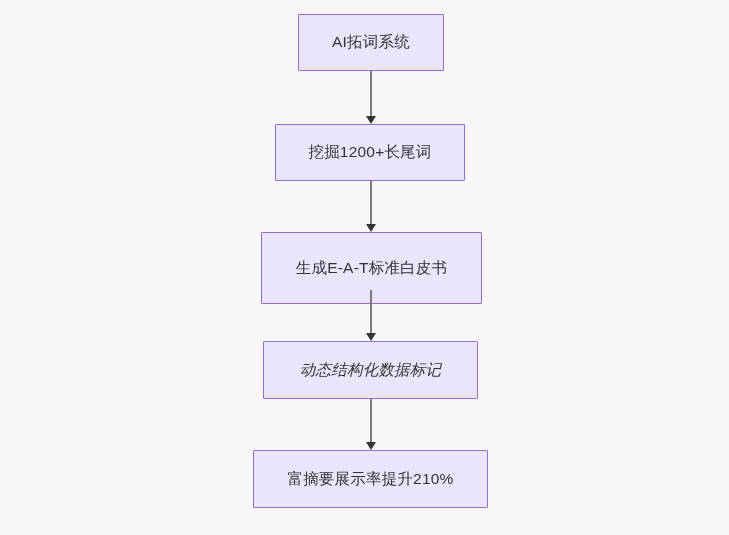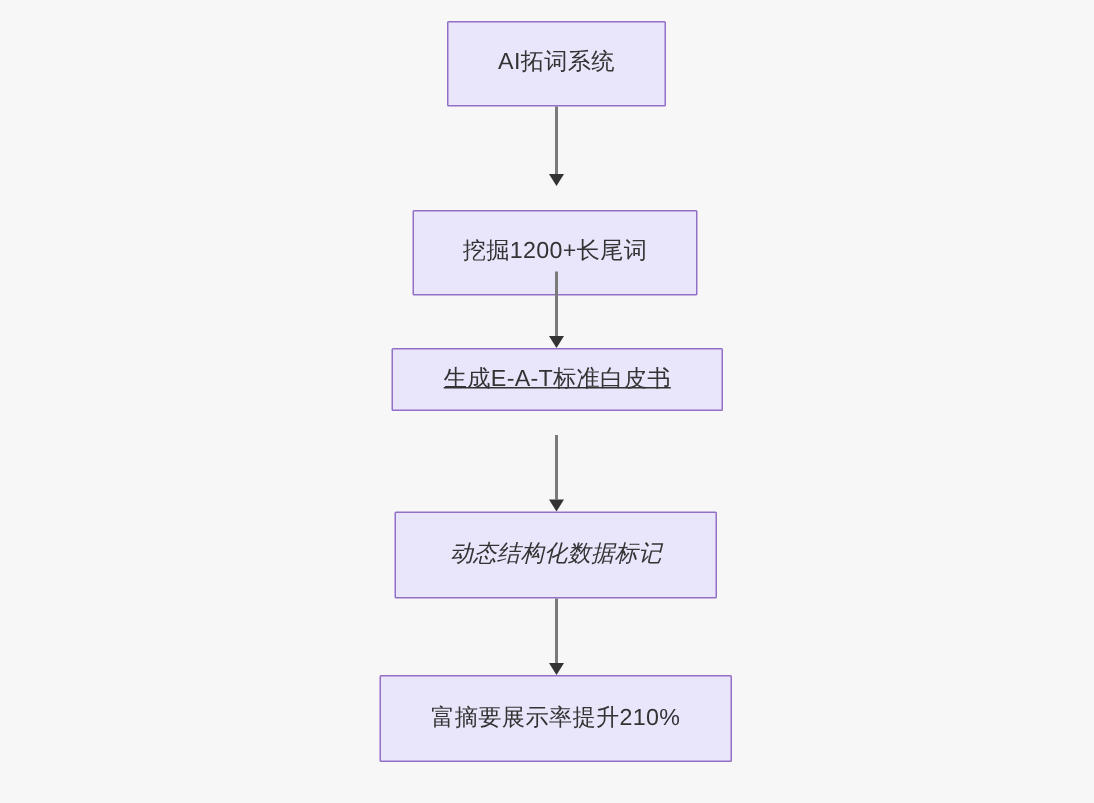--- a/index.html
+++ b/index.html
@@ -66,30 +66,30 @@
 
   <div class="node" style="left:298px; top:14px; width:146px; height:57px;">
     <span class="node-label">AI拓词系统</span>
   </div>
 
   <div class="edge" style="left:370px; top:71px; width:2px; height:53px;">
     <div class="edge-line" style="height:45px;"></div>
     <div class="edge-arrow" style="top:45px;"></div>
   </div>
 
-  <div class="node" style="left:275px; top:124px; width:190px; height:57px;margin-top:16px;">
+  <div class="node" style="left:275px; top:124px; width:190px; height:57px;">
     <span class="node-label">挖掘1200+长尾词</span>
   </div>
 
   <div class="edge" style="left:370px; top:181px; width:2px; height:51px;">
     <div class="edge-line" style="height:43px;"></div>
     <div class="edge-arrow" style="top:43px;"></div>
   </div>
 
-  <div class="node" style="left:261px; top:232px; width:221px; height:42px;text-decoration:underline;">
+  <div class="node" style="left:261px; top:232px; width:221px; height:72px;">
     <span class="node-label">生成E-A-T标准白皮书</span>
   </div>
 
   <div class="edge" style="left:370px; top:290px; width:2px; height:51px;">
     <div class="edge-line" style="height:43px;"></div>
     <div class="edge-arrow" style="top:43px;"></div>
   </div>
 
   <div class="node" style="left:263px; top:341px; width:215px; height:58px;font-style:italic;">
     <span class="node-label">动态结构化数据标记</span>

